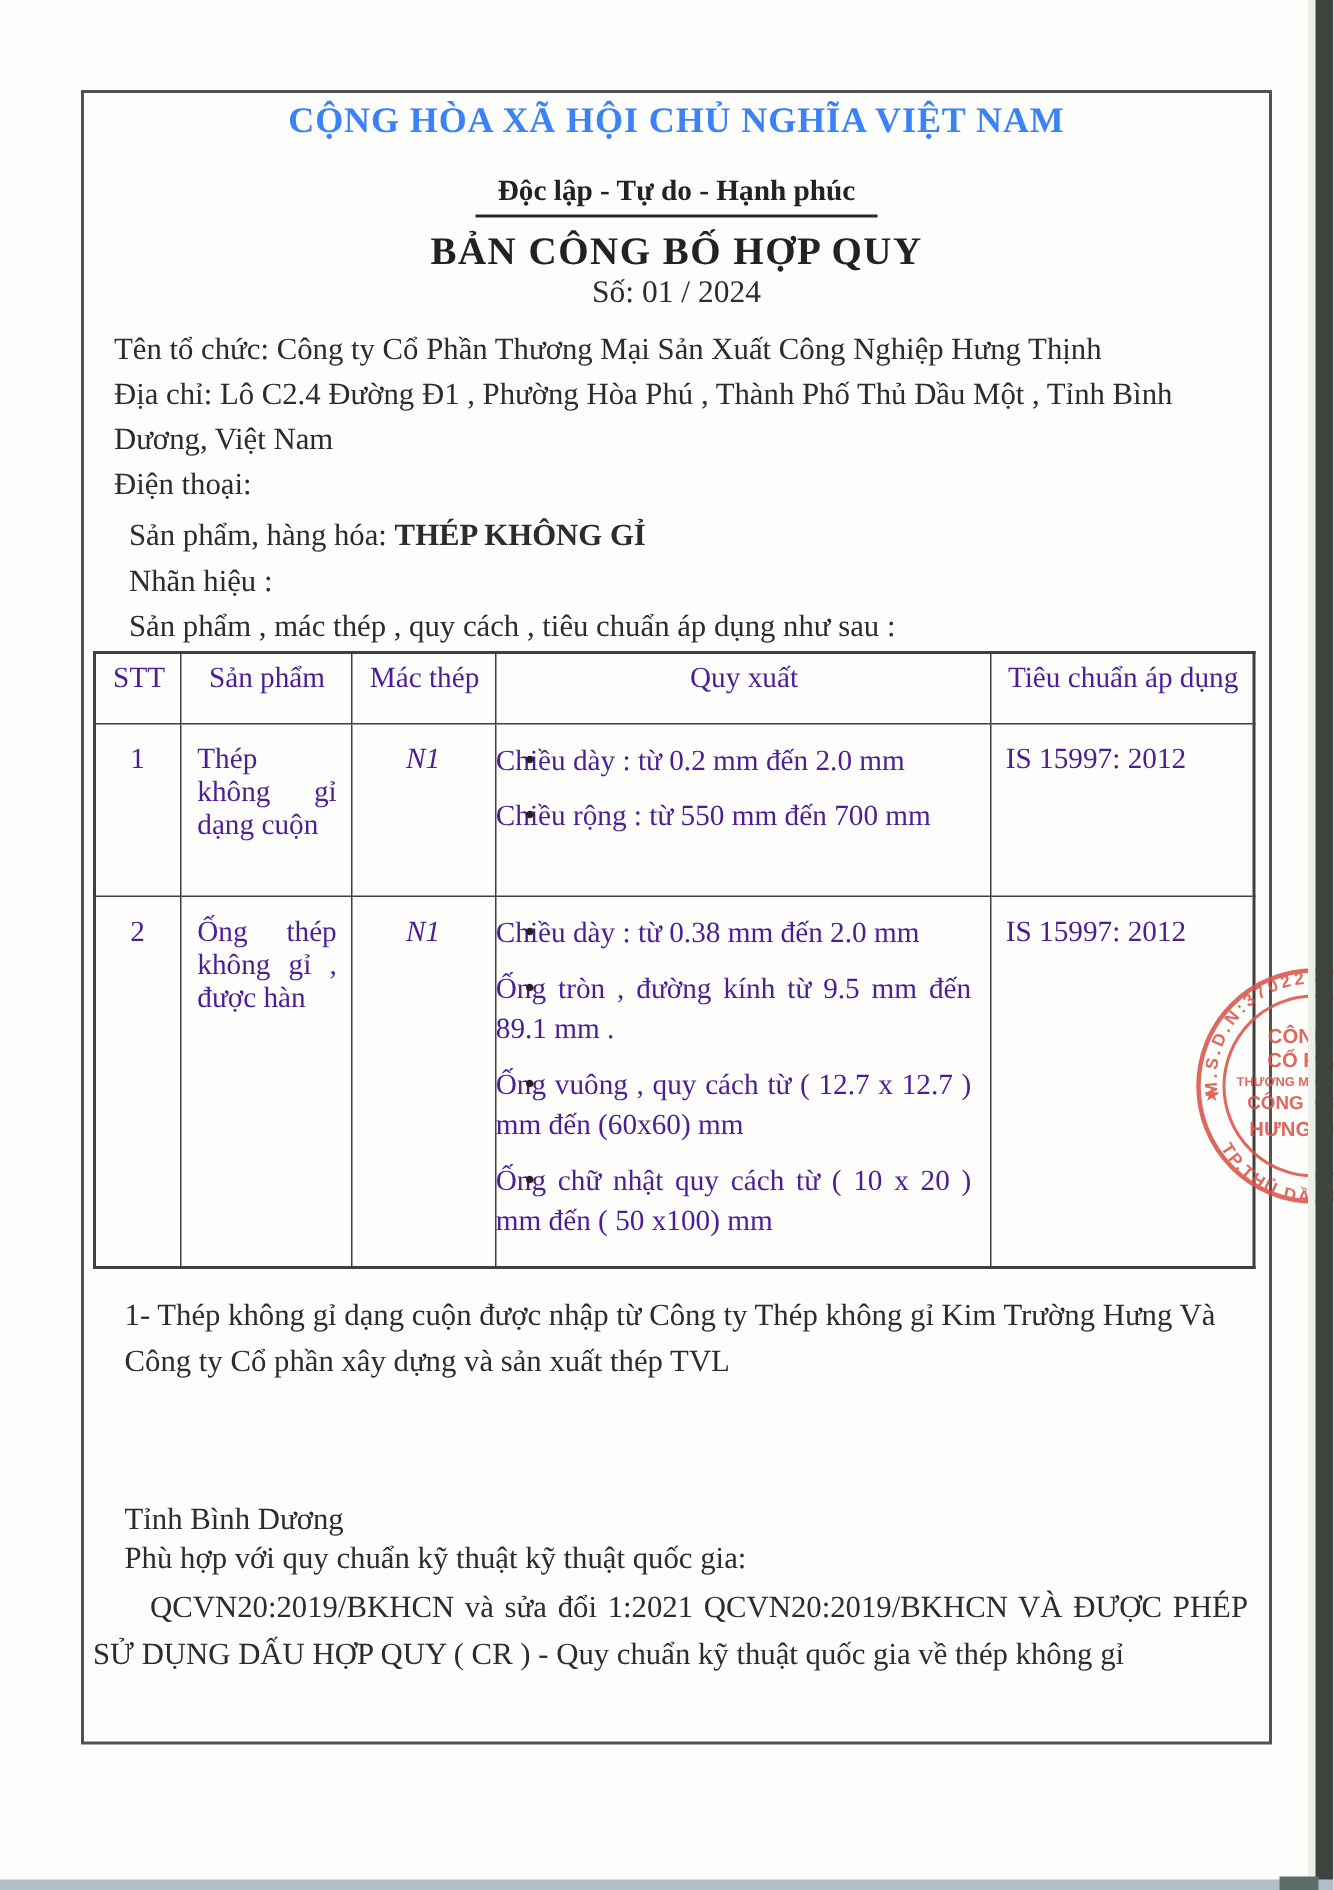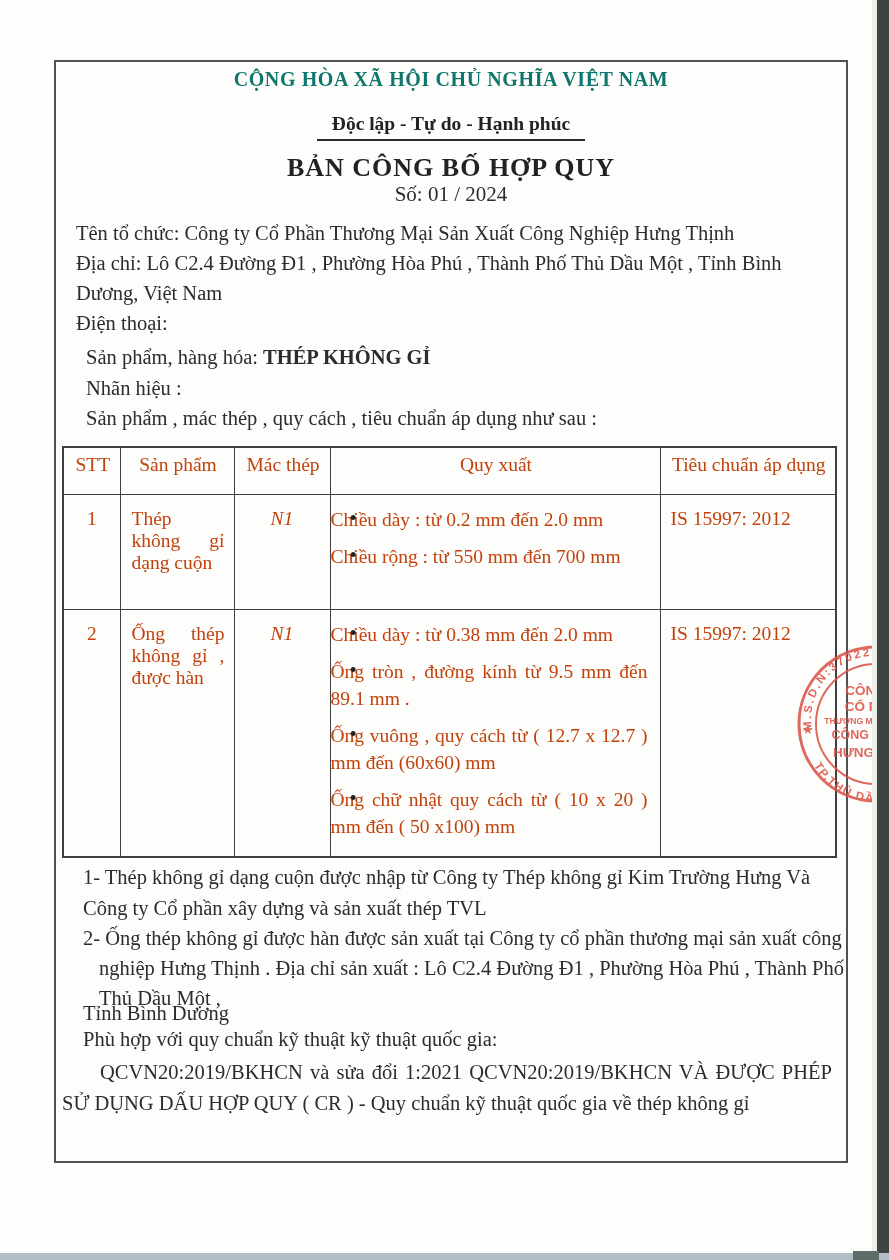--- a/index.html
+++ b/index.html
@@ -22,39 +22,39 @@
   .scan-band-bottom { position:absolute; left:0; top:1253px; width:889px; height:7px; background:#b2bec7; z-index:7; }
   .scan-band-bottom-dark { position:absolute; left:853px; top:1251px; width:26px; height:9px; background:#5e6d67; z-index:8; }
 
   .frame {
     position:absolute; left:54px; top:60px; width:790px; height:1099px;
     border:2px solid #515151;
     z-index:2;
   }
 
   .nat-header { position:absolute; top:6px; left:0; width:100%; text-align:center; }
-  .nat-line1 { font-weight:bold; font-size:20px; letter-spacing:0.6px; color:#0f766e; }
+  .nat-line1 { font-weight:bold; font-size:24px; letter-spacing:0.6px; color:#3b82f6; }
   .nat-line2 {
     display:inline-block; margin-top:4px;
     font-weight:bold; font-size:19.5px; color:#222;
     border-bottom:2.5px solid #2a2a2a;
     padding:0 15px 4px 15px;
   }
   .doc-title { position:absolute; top:91px; left:0; width:100%; text-align:center;
     font-weight:bold; font-size:26px; letter-spacing:1px; color:#222; }
   .doc-number { position:absolute; top:120px; left:0; width:100%; text-align:center; font-size:21px; }
 
   .org-block { position:absolute; top:156px; left:20px; width:752px; font-size:20.5px; line-height:30px; }
   .product-block { position:absolute; top:280px; left:30px; width:742px; font-size:20.5px; line-height:30.5px; }
   .bold { font-weight:bold; }
 
   table.spec {
-    position:absolute; top:384px; left:6px; width:773px;
+    position:absolute; top:372px; left:6px; width:773px;
     border-collapse:collapse; table-layout:fixed;
-    font-size:19.5px; color:#c2410c;
+    font-size:19.5px; color:#4c1d95;
     border:2px solid #3f3f3f;
   }
   table.spec th, table.spec td { border:1.5px solid #3f3f3f; vertical-align:top; }
   table.spec th { font-weight:normal; text-align:center; height:36px; padding:6px 8px 4px 10px; }
   table.spec th.c, table.spec td.c { text-align:center; }
   td.col-stt  { height:auto; padding-top:13px; }
   td.col-sp   { padding:13px 9px 6px 11px; text-align:justify; }
   td.col-mt   { padding-top:13px;font-style:italic; }
   td.col-qc   { padding:11px 4px 4px 0; }
   td.col-tc   { padding:13px 6px 4px 10px; }
@@ -151,21 +151,20 @@
             <li>Ống vuông , quy cách từ ( 12.7 x 12.7 ) mm đến (60x60) mm</li>
             <li>Ống chữ nhật quy cách từ ( 10 x 20 ) mm đến ( 50 x100) mm</li>
           </ul>
         </td>
         <td class="col-tc">IS 15997: 2012</td>
       </tr>
     </tbody>
       </table>
 
     <div class="notes note1">1-  Thép không gỉ dạng cuộn được nhập từ Công ty Thép không gỉ Kim Trường Hưng Và Công ty Cổ phần xây dựng và sản xuất thép TVL</div>
-    <div class="notes note2">2-  Ống thép không gỉ được hàn được sản xuất tại Công ty cổ phần thương mại sản xuất công nghiệp Hưng Thịnh . Địa chỉ sản xuất : Lô C2.4 Đường Đ1 , Phường Hòa Phú , Thành Phố Thủ Dầu Một ,</div>
     <div class="notes province">Tỉnh Bình Dương</div>
     <div class="notes conform">Phù hợp với quy chuẩn kỹ thuật kỹ thuật quốc gia:</div>
     <div class="notes qcvn">QCVN20:2019/BKHCN  và  sửa  đổi  1:2021  QCVN20:2019/BKHCN  VÀ  ĐƯỢC PHÉP SỬ DỤNG DẤU HỢP QUY ( CR ) -  Quy chuẩn kỹ thuật quốc gia về thép không gỉ</div>
 
   </div>
 
   <svg class="stamp" viewBox="0 0 180 180" width="180" height="180">
     <g stroke="#dc5449" fill="none">
       <circle cx="90" cy="90" r="77" stroke-width="3"></circle>
       <circle cx="90" cy="90" r="60" stroke-width="2"></circle>

